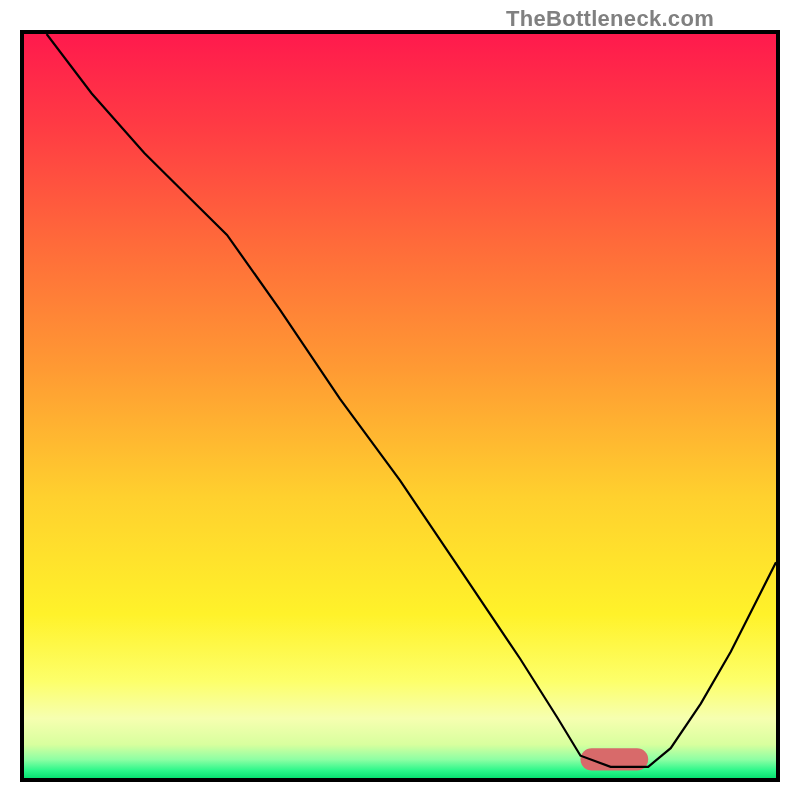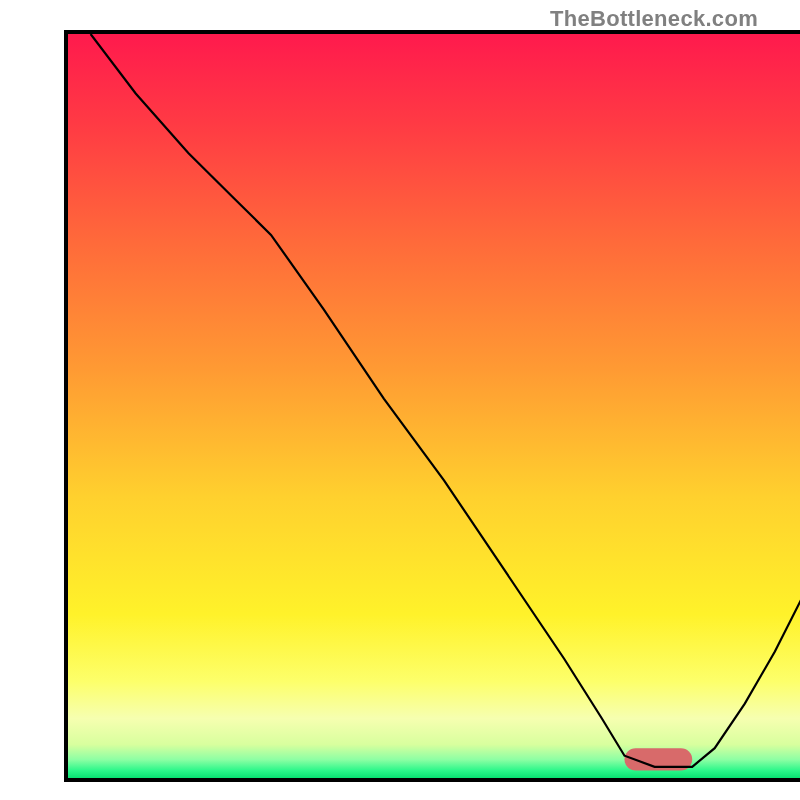--- a/index.html
+++ b/index.html
@@ -1,17 +1,17 @@
 <!DOCTYPE html>
 <html><head>
 <meta charset="utf-8">
 <style>
 * { margin: 0; padding: 0; box-sizing: border-box; }
 html, body { width: 800px; height: 800px; overflow: hidden; background: #ffffff; font-family: Arial, Helvetica, sans-serif; }
-.stage { position: relative; width: 728px; height: 800px; margin-left: 44px; }
+.stage { position: relative; width: 728px; height: 800px; }
 .watermark { position: absolute; top: 6px; right: 14px; font-size: 22px; font-weight: 600; color: #808080; letter-spacing: 0.3px; }
 .plot-frame { position: absolute; left: 20px; top: 30px; width: 760px; height: 752px; border: 4px solid #000; }
 .plot-inner { position: absolute; left: 0; top: 0; width: 100%; height: 100%; }
 svg { display: block; }
 </style>
 </head>
 <body>
 <div class="stage">
   <div class="watermark">TheBottleneck.com</div>
   <div class="plot-frame">

